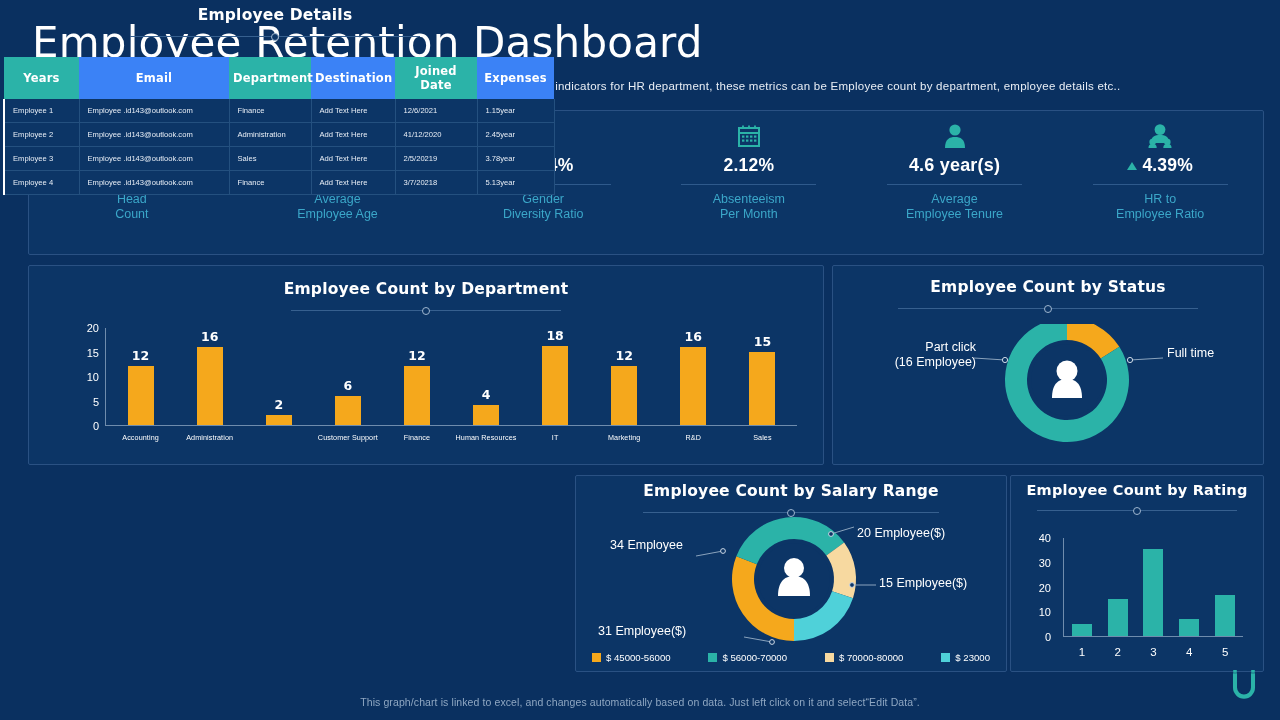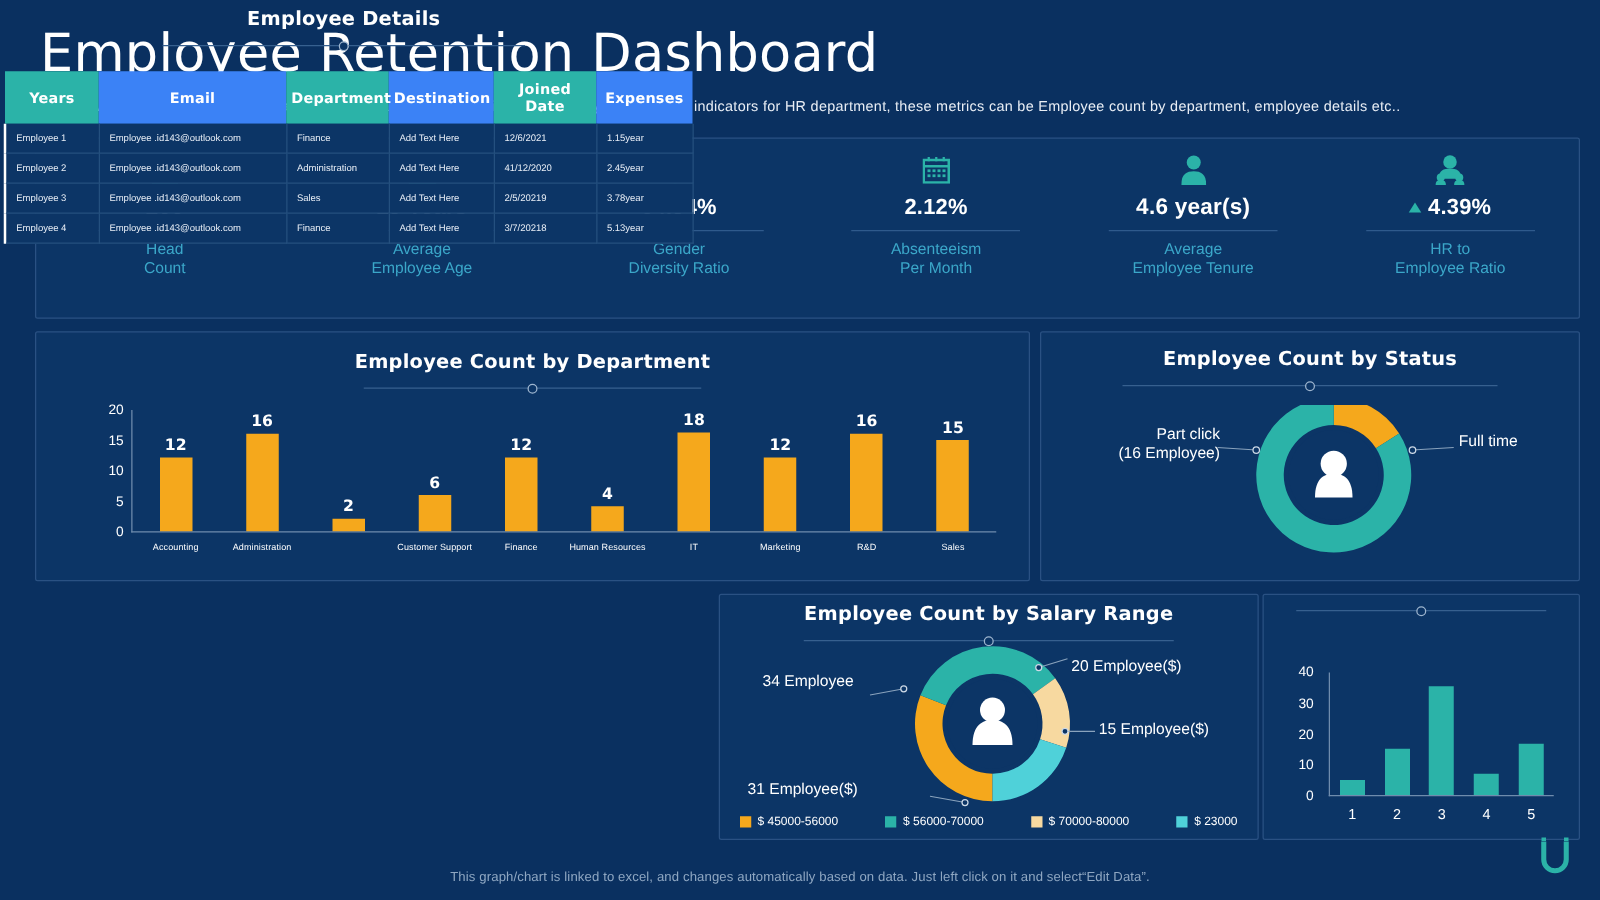--- a/index.html
+++ b/index.html
@@ -415,20 +415,21 @@
           <span>$ 70000-80000</span>
         </div>
         <div class="legend-item">
           <span class="sw" style="background:#4fd1d9"></span>
           <span>$ 23000</span>
         </div>
       </div>
   </div>
 
   <div class="card" id="rating-card">
+    <div class="panel-title" style="margin-top:6px;font-size:14.5px;">Employee Count by Rating</div>
     <div class="title-rule" style="width:200px;"></div>
     <div class="rate-plot">
       <div class="rate-y">
           <div class="y-tick" style="top: 99px;">0</div>
           <div class="y-tick" style="top: 74.25px;">10</div>
           <div class="y-tick" style="top: 49.5px;">20</div>
           <div class="y-tick" style="top: 24.75px;">30</div>
           <div class="y-tick" style="top: 0px;">40</div>
         </div>
       <div class="axis-line-y" style="left:0;"></div>

